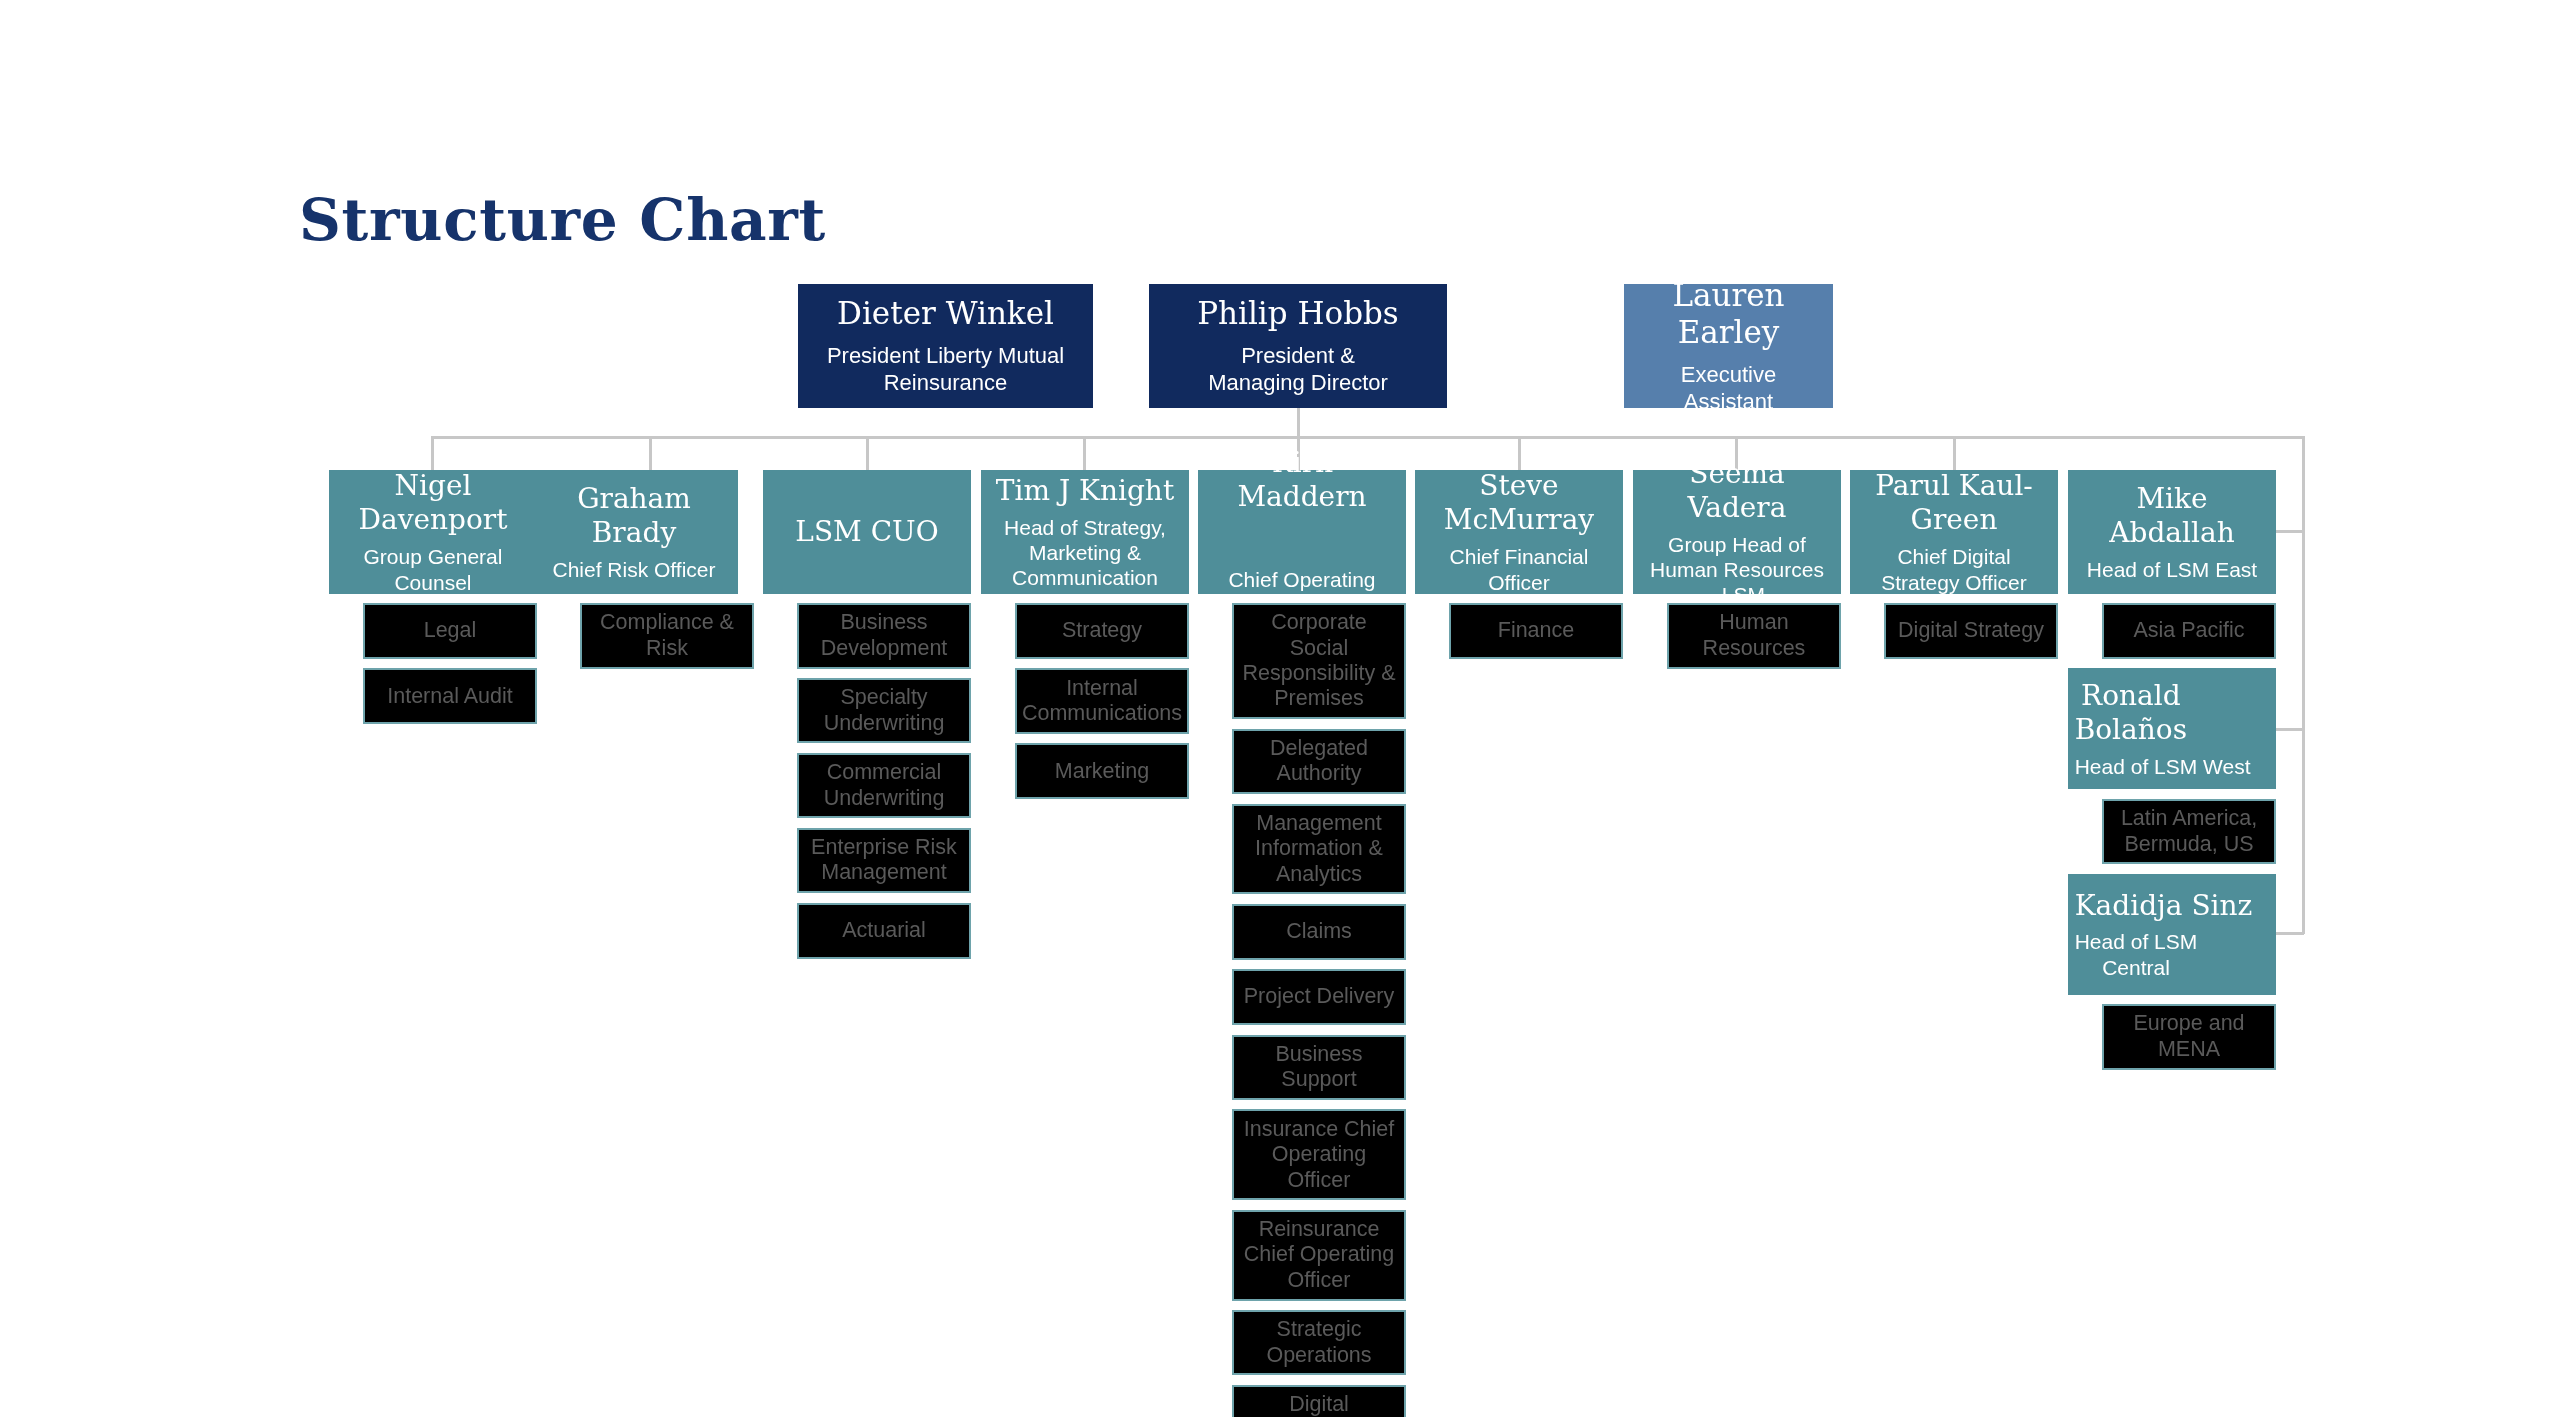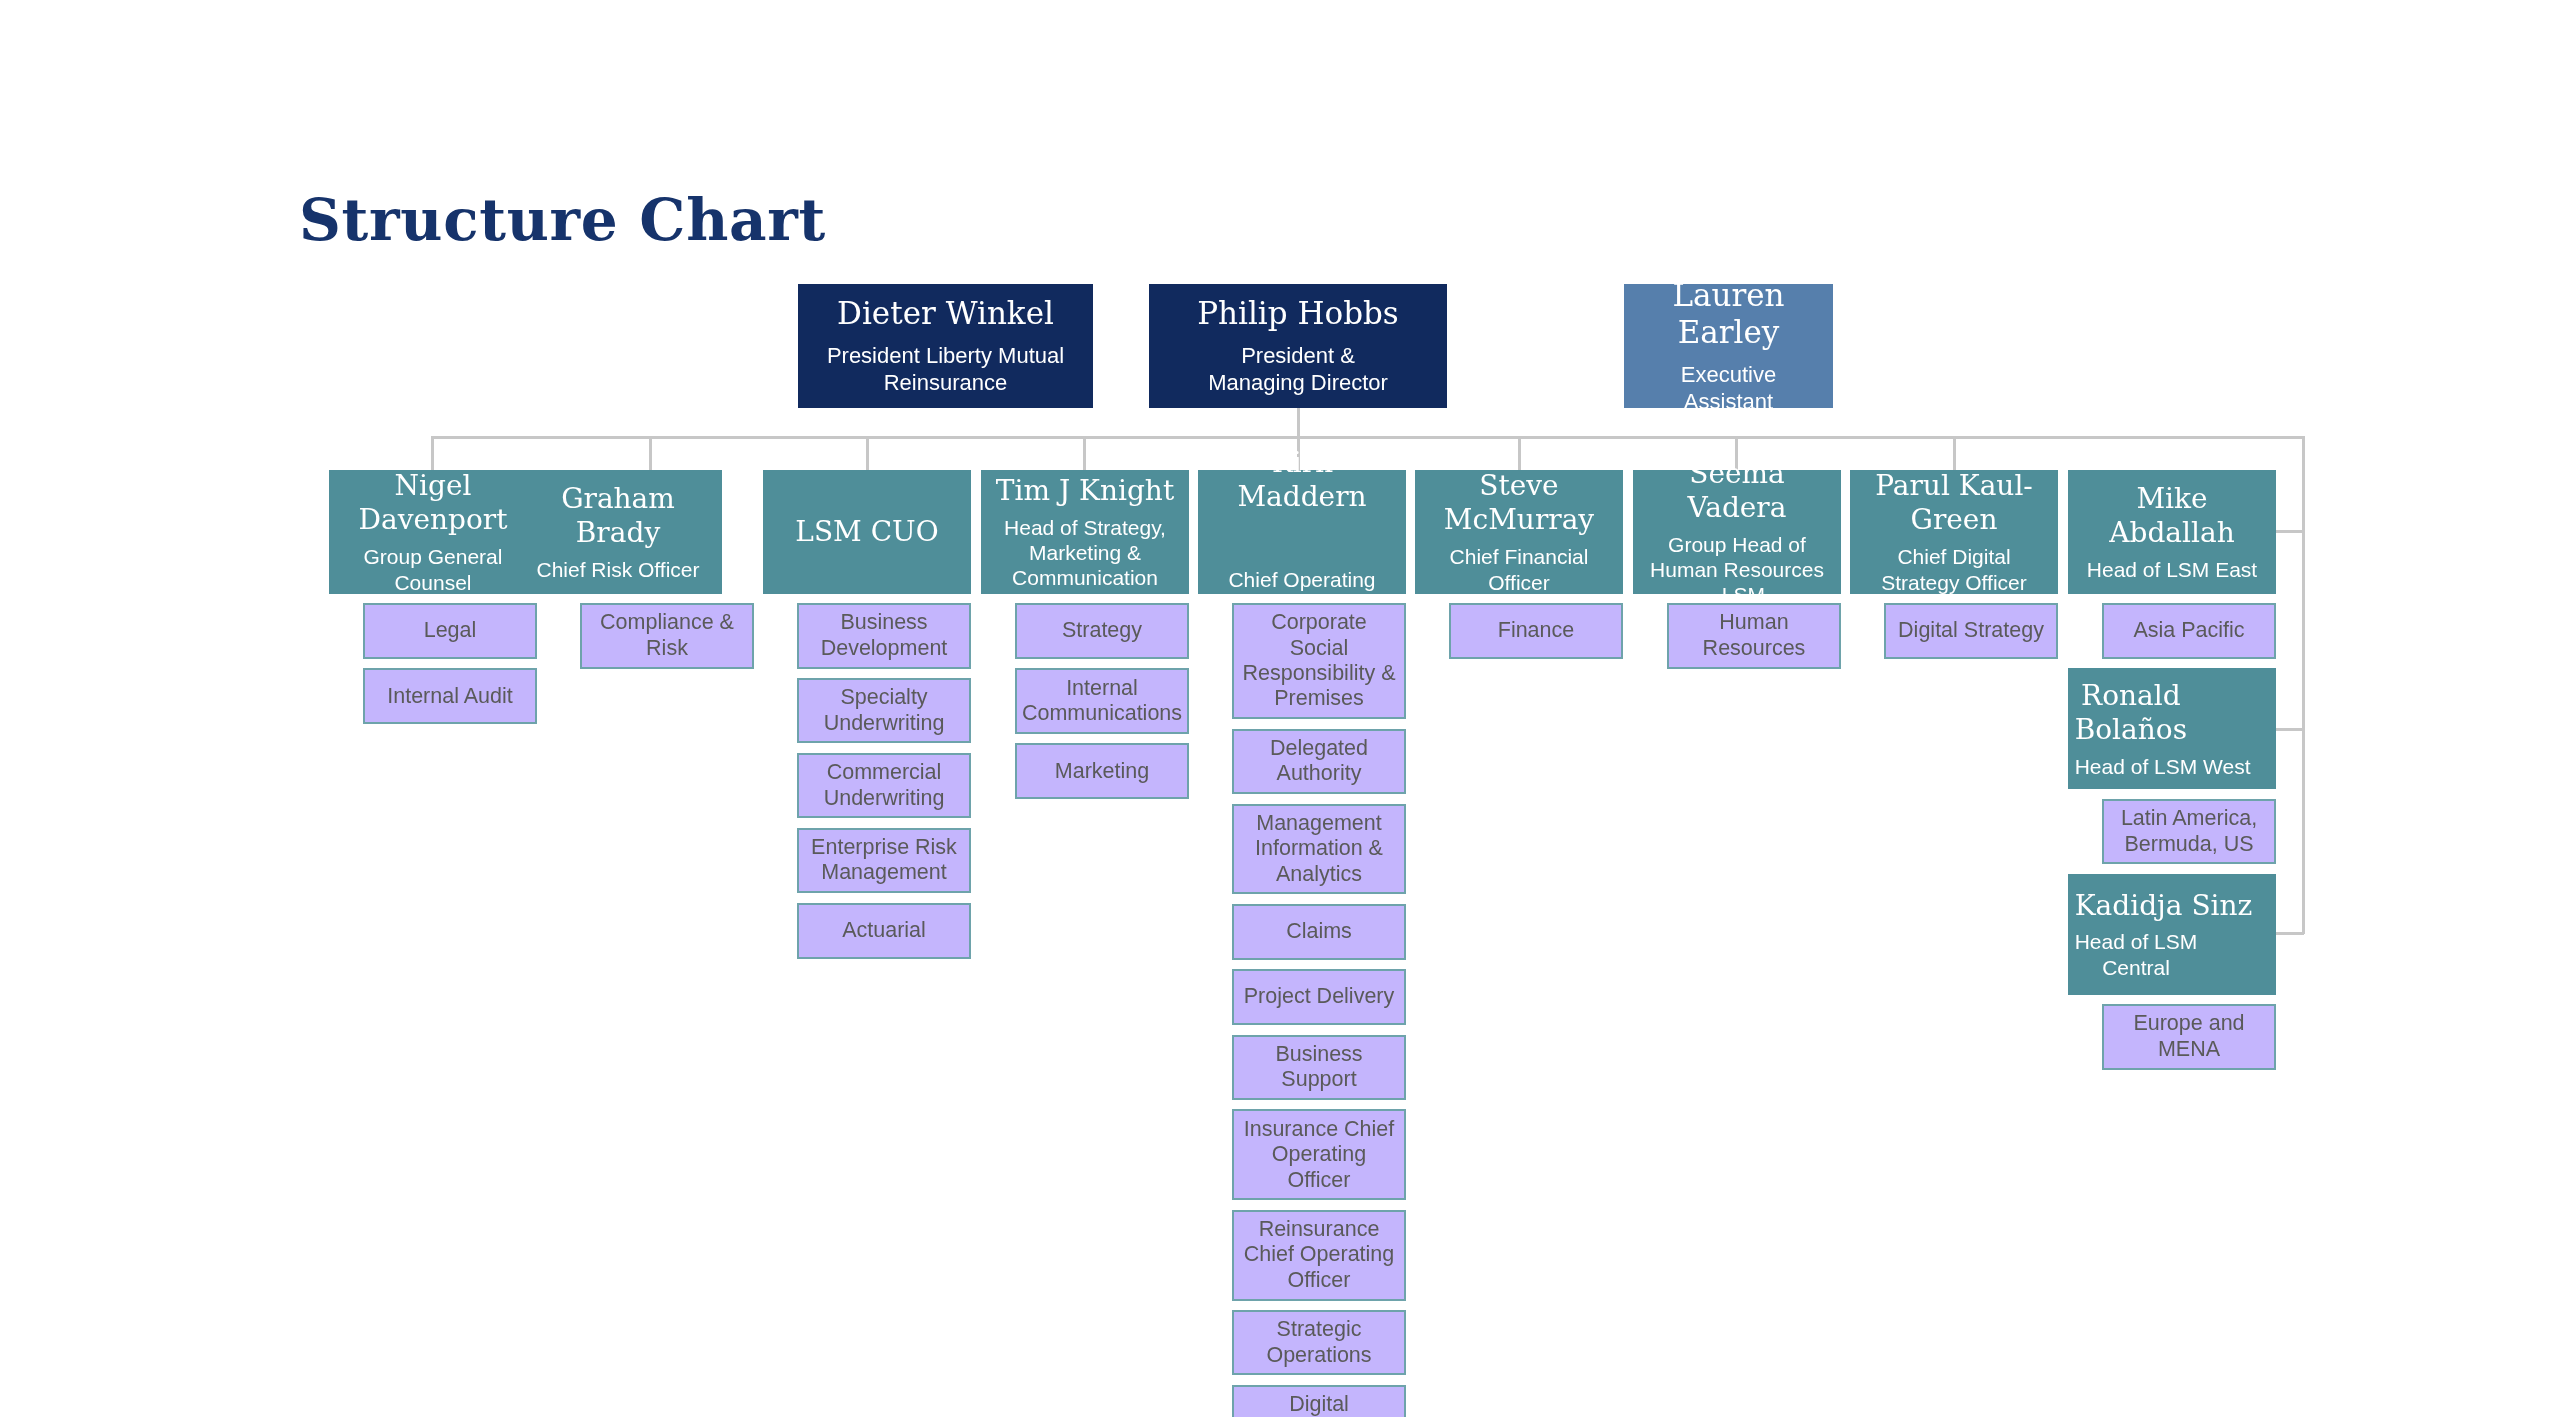--- a/index.html
+++ b/index.html
@@ -90,21 +90,21 @@
     top: 603px;
     width: 208px;
     display: flex;
     flex-direction: column;
     gap: 9.4px;
   }
   .sub {
     box-sizing: border-box;
     min-height: 56px;
     border: 2px solid var(--border, #6ea3ab);
-    background: #c4b5fd;
+    background: #000000;
     color: var(--subtext, #5a5a5a);
     display: flex;
     align-items: center;
     justify-content: center;
     text-align: center;
     font-size: 21.5px;
     line-height: 1.18;
     padding: 5.4px 6.7px;
     margin-left: 34px;
   }
@@ -158,21 +158,21 @@
     <div class="role">Executive
 Assistant</div>
   </div>
 
   <div class="thead" style="left:329px;">
     <div class="name">Nigel
 Davenport</div>
     <div class="role">Group General
 Counsel</div>
   </div>
-  <div class="thead" style="left:514px;">
+  <div class="thead" style="left:530px;">
     <div class="name">Graham Brady</div>
     <div class="role">Chief Risk Officer</div>
   </div>
   <div class="thead" style="left:763px;">
     <div class="name">LSM CUO</div>
 
   </div>
   <div class="thead" style="left:981px;">
     <div class="name">Tim J Knight</div>
     <div class="role">Head of Strategy,

